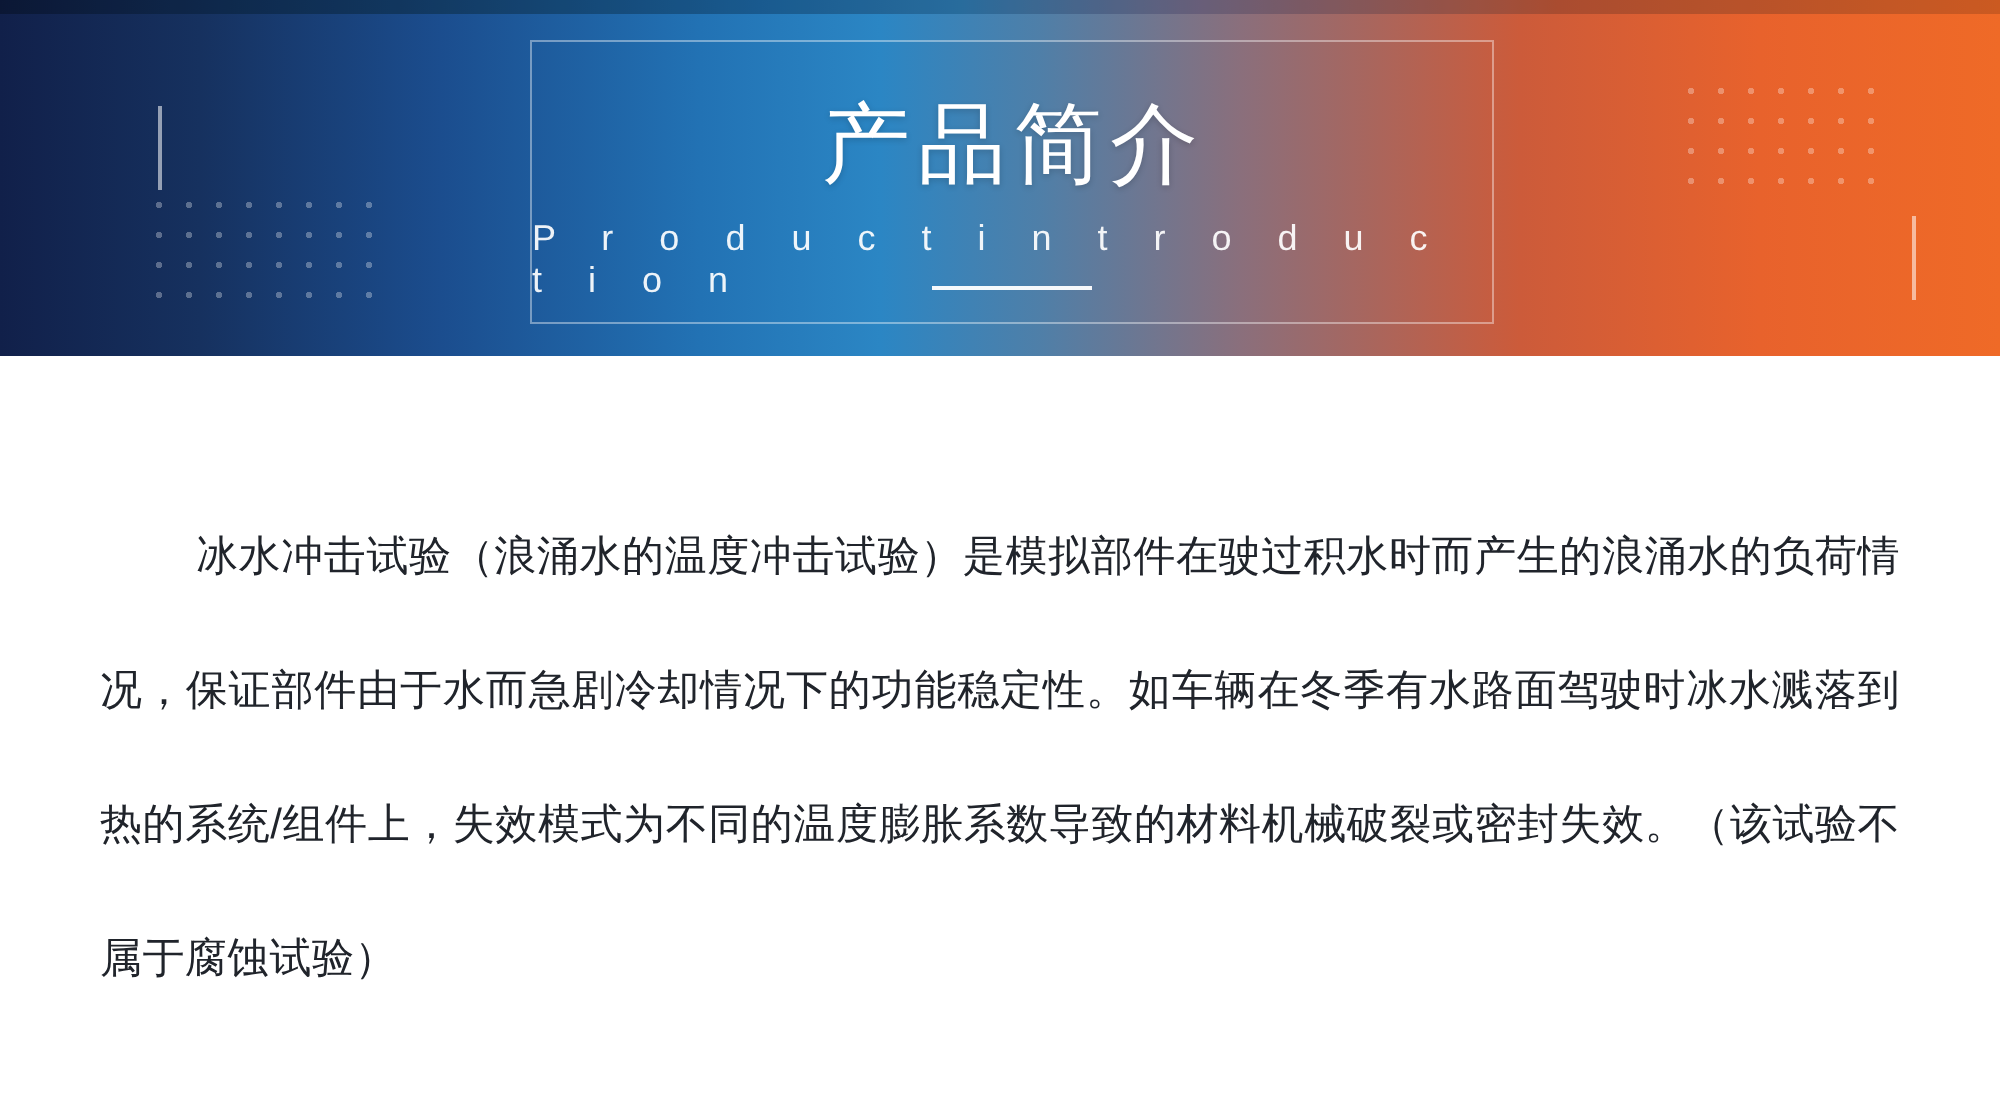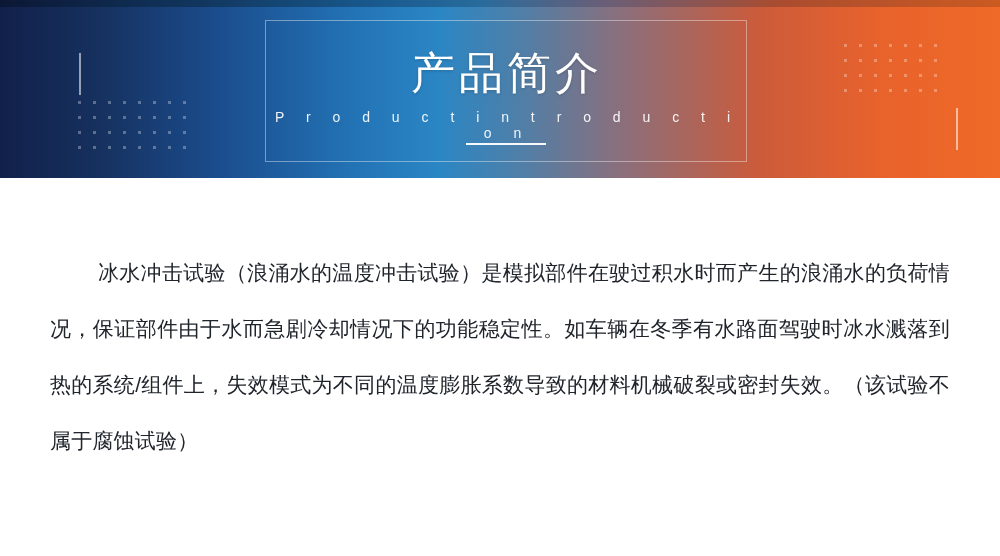--- a/index.html
+++ b/index.html
@@ -77,23 +77,22 @@
     letter-spacing: 4px;
     font-weight: 400;
     line-height: 1;
     text-shadow: 0 1px 3px rgba(0,0,0,0.18);
   }
   .banner-subtitle {
     position: absolute;
     left: 0;
     top: 88px;
     width: 482px;
-    text-align: center;
     color: rgba(255,255,255,0.92);
-    font-size: 14px;
+    font-size: 18px;
     letter-spacing: 9px;
     font-weight: 300;
   }
   .banner-underline {
     position: absolute;
     left: 50%;
     top: 122px;
     margin-left: -40px;
     width: 80px;
     height: 2px;
@@ -138,21 +137,21 @@
   }
   .content-inner {
     position: absolute;
     left: 50px;
     top: 46px;
     width: 900px;
   }
   .paragraph {
     color: #20242b;
     font-size: 21px;
-    line-height: 56px;
+    line-height: 67px;
     text-align: justify;
     text-indent: 48px;
     letter-spacing: 0.2px;
     font-family: Liberation Sans, sans-serif;
   }
 
   
   .banner2 {
     position: absolute;
     left: 0;

